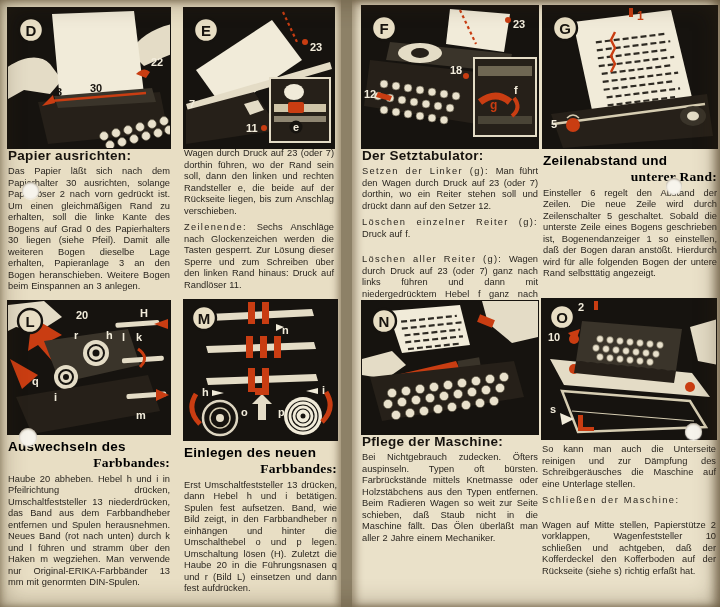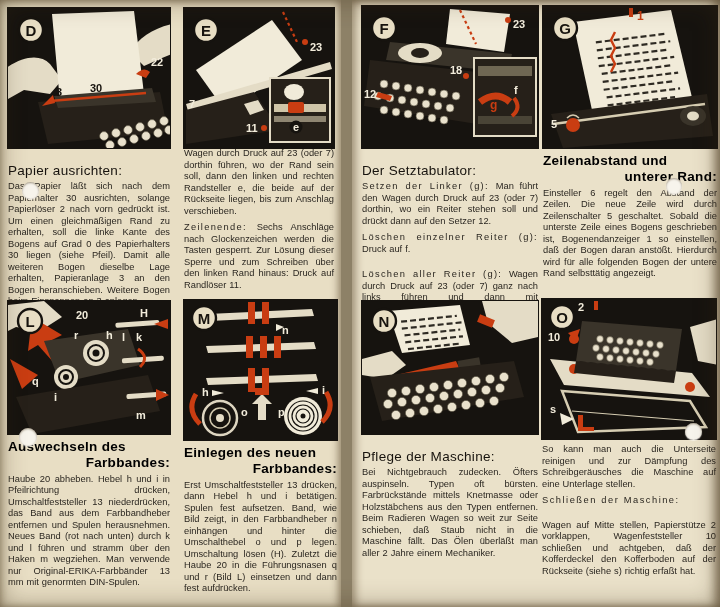--- a/index.html
+++ b/index.html
@@ -7,25 +7,25 @@
   .scan{position:relative;width:720px;height:607px;background:#8d8167;overflow:hidden;}
   .scan::after{content:"";position:absolute;inset:0;box-shadow:inset 0 0 26px rgba(60,45,22,.42);pointer-events:none;z-index:40;}
   .page{position:absolute;top:0;height:607px;}
   .page-left{left:0;width:341px;background:#e8dec4;
     box-shadow:inset -4px 0 7px rgba(70,52,25,.35), inset 3px 0 6px rgba(90,70,40,.18), inset 0 3px 6px rgba(90,70,40,.22);}
   .page-right{left:352px;width:368px;background:#eae1c9;
     box-shadow:inset 5px 0 7px rgba(70,52,25,.32), inset -6px 0 9px rgba(70,52,25,.45), inset 0 3px 6px rgba(90,70,40,.2);}
   .panel{position:absolute;z-index:5;}
   .illus{background:#16130f;box-shadow:0 0 0 1px #16130f;}
   .illus svg{display:block;width:100%;height:100%;}
-  .hd{font-weight:normal;color:#17130e;font-size:13.5px;line-height:1.12;letter-spacing:.3px;margin:15px 0 3px;white-space:nowrap;}
+  .hd{font-weight:bold;color:#17130e;font-size:13.5px;line-height:1.12;letter-spacing:.3px;margin:0 0 3px;white-space:nowrap;}
   .hd .sq{display:inline-block;transform:scaleX(.85);transform-origin:0 50%;}
   .hd.small{font-size:12.2px;}
   .hd2{font-weight:bold;color:#000000;font-size:13.5px;line-height:1.18;letter-spacing:.3px;margin:5px 0 3px;}
-  .hd2 .l2{text-align:right;}
+  .hd2 .l2{text-align:right;font-family:Liberation Serif, serif;}
   .bp{font-size:9.3px;line-height:11.5px;text-align:justify;color:#2a2620;margin:0 0 5px;word-spacing:.4px;hyphens:auto;}
   .lead{letter-spacing:1.3px;}
   .lead.block{display:block;letter-spacing:1.5px;margin-bottom:13px;}
   .hole{position:absolute;border-radius:50%;background:#f7f4ec;z-index:30;
     box-shadow:inset 0 1px 2px rgba(85,68,40,.5), 0 1px 1px rgba(255,255,255,.55);}
   
   .bg{fill:#16130f;}
   .cw{fill:#f1ebd9;}          
   .cc{fill:#e4dcc6;}          
   .cd{fill:#262019;}          

